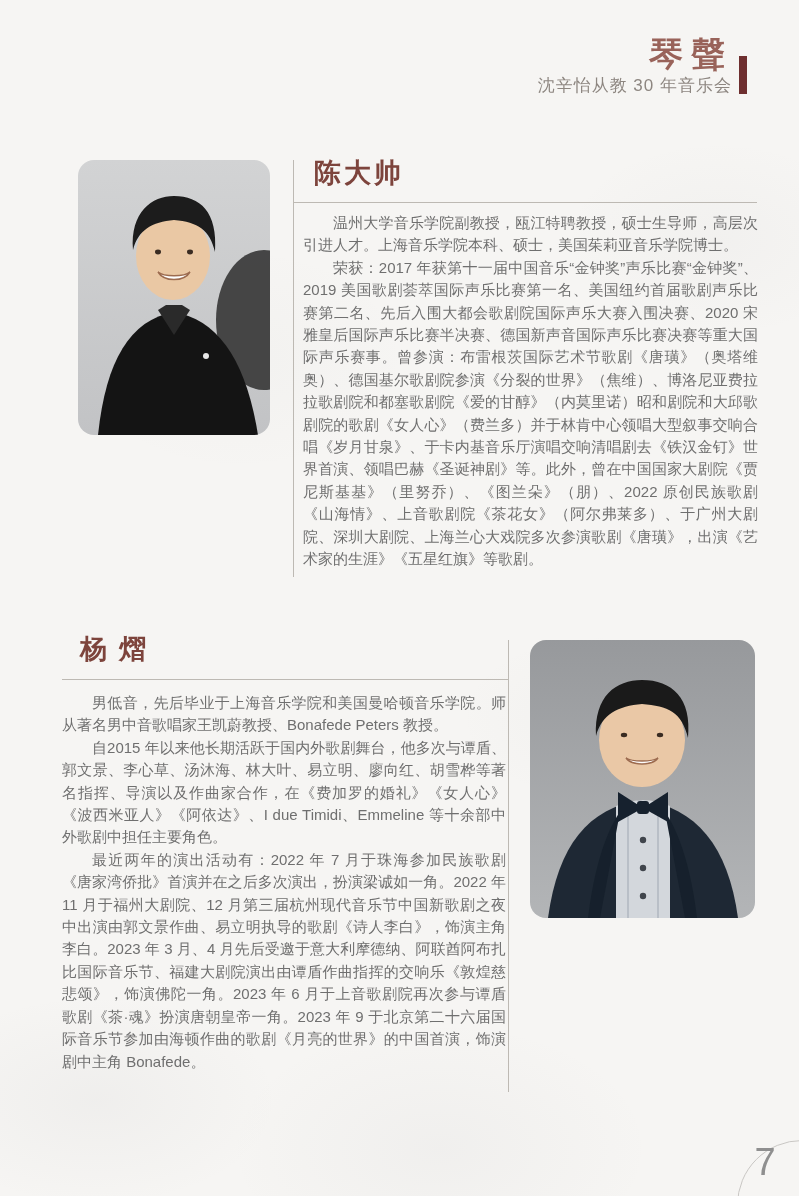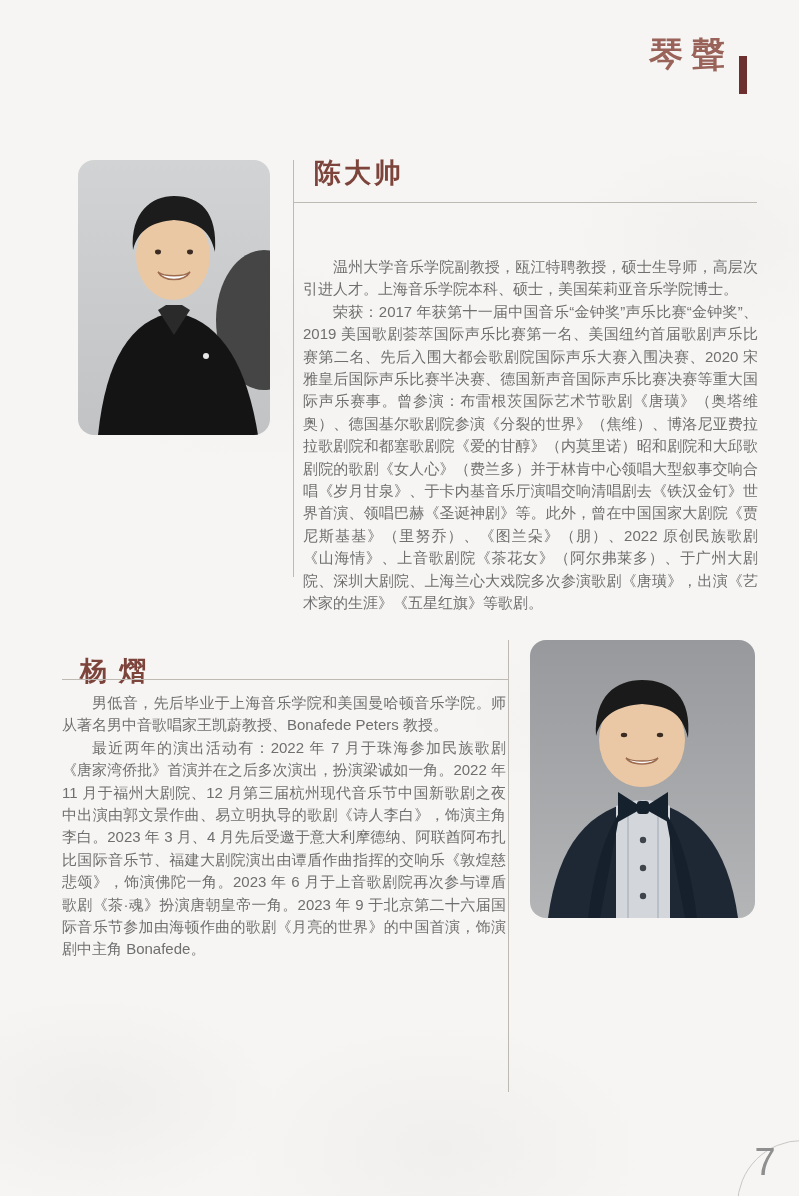--- a/index.html
+++ b/index.html
@@ -68,20 +68,21 @@
     font-size:38px; font-weight:300; color:#8f8f8f;
     text-align:center; line-height:1;
   }
 </style>
 </head>
 <body>
 
 <div class="page">
 
   <div class="brand">琴聲</div>
+  <div class="subtitle">沈辛怡从教 30 年音乐会</div>
   <div class="header-bar" style="background: rgb(110, 47, 47);"></div>
 
   <div class="photo" style="left:78px; top:160px; width:192px; height:275px;">
     <svg width="192" height="275" viewBox="0 0 192 275">
       <defs>
         <linearGradient id="bg1" x1="0" y1="0" x2="0" y2="1">
           <stop offset="0" stop-color="#d2d3d4"></stop>
             <stop offset="1" stop-color="#c2c3c5"></stop>
         </linearGradient>
       </defs>
@@ -93,30 +94,31 @@
       <ellipse cx="95" cy="96" rx="37" ry="44" fill="#eac8a4"></ellipse>
       <path d="M 55 90 C 52 52 74 36 96 36 C 122 36 140 52 137 92 C 132 70 120 62 96 60 C 74 62 60 70 55 90 Z" fill="#1c1c1c"></path>
       <path d="M 80 112 C 86 122 106 122 112 112 C 106 117 86 117 80 112 Z" fill="#ffffff" stroke="#9c6b4f" stroke-width="1.5"></path>
       <ellipse cx="80" cy="92" rx="3" ry="2.4" fill="#3a2c22"></ellipse>
       <ellipse cx="112" cy="92" rx="3" ry="2.4" fill="#3a2c22"></ellipse>
     </svg>
   </div>
   <div class="vline" style="left:293px; top:160px; height:417px;"></div>
   <div class="profile-name name-1" style="left: 314px; top: 160px; color: rgb(125, 68, 60);">陈大帅</div>
   <div class="hline" style="left:293px; top:202px; width:464px;"></div>
-  <div class="bio" style="left:303px; top:212px; width:455px;margin-top:44px;">
+  <div class="bio" style="left:303px; top:212px; width:455px;">
     <p>温州大学音乐学院副教授，瓯江特聘教授，硕士生导师，高层次引进人才。上海音乐学院本科、硕士，美国茱莉亚音乐学院博士。</p>
     <p>荣获：2017 年获第十一届中国音乐“金钟奖”声乐比赛“金钟奖”、2019 美国歌剧荟萃国际声乐比赛第一名、美国纽约首届歌剧声乐比赛第二名、先后入围大都会歌剧院国际声乐大赛入围决赛、2020 宋雅皇后国际声乐比赛半决赛、德国新声音国际声乐比赛决赛等重大国际声乐赛事。曾参演：布雷根茨国际艺术节歌剧《唐璜》（奥塔维奥）、德国基尔歌剧院参演《分裂的世界》（焦维）、博洛尼亚费拉拉歌剧院和都塞歌剧院《爱的甘醇》（内莫里诺）昭和剧院和大邱歌剧院的歌剧《女人心》（费兰多）并于林肯中心领唱大型叙事交响合唱《岁月甘泉》、于卡内基音乐厅演唱交响清唱剧去《铁汉金钉》世界首演、领唱巴赫《圣诞神剧》等。此外，曾在中国国家大剧院《贾尼斯基基》（里努乔）、《图兰朵》（朋）、2022 原创民族歌剧《山海情》、上音歌剧院《茶花女》（阿尔弗莱多）、于广州大剧院、深圳大剧院、上海兰心大戏院多次参演歌剧《唐璜》，出演《艺术家的生涯》《五星红旗》等歌剧。</p>
   </div>
 
-  <div class="profile-name name-2" style="left: 80px; top: 658px; color: rgb(125, 68, 60);">杨熠</div>
+  <div class="profile-name name-2" style="left: 80px; top: 636px; color: rgb(125, 68, 60);">杨熠</div>
   <div class="hline" style="left:62px; top:679px; width:446px;"></div>
   <div class="vline" style="left:508px; top:640px; height:452px;"></div>
   <div class="bio" style="left:62px; top:692px; width:444px;">
     <p>男低音，先后毕业于上海音乐学院和美国曼哈顿音乐学院。师从著名男中音歌唱家王凯蔚教授、Bonafede Peters 教授。</p>
+    <p>自2015 年以来他长期活跃于国内外歌剧舞台，他多次与谭盾、郭文景、李心草、汤沐海、林大叶、易立明、廖向红、胡雪桦等著名指挥、导演以及作曲家合作，在《费加罗的婚礼》《女人心》《波西米亚人》《阿依达》、I due Timidi、Emmeline 等十余部中外歌剧中担任主要角色。</p>
     <p>最近两年的演出活动有：2022 年 7 月于珠海参加民族歌剧《唐家湾侨批》首演并在之后多次演出，扮演梁诚如一角。2022 年 11 月于福州大剧院、12 月第三届杭州现代音乐节中国新歌剧之夜中出演由郭文景作曲、易立明执导的歌剧《诗人李白》，饰演主角李白。2023 年 3 月、4 月先后受邀于意大利摩德纳、阿联酋阿布扎比国际音乐节、福建大剧院演出由谭盾作曲指挥的交响乐《敦煌慈悲颂》，饰演佛陀一角。2023 年 6 月于上音歌剧院再次参与谭盾歌剧《茶·魂》扮演唐朝皇帝一角。2023 年 9 于北京第二十六届国际音乐节参加由海顿作曲的歌剧《月亮的世界》的中国首演，饰演剧中主角 Bonafede。</p>
   </div>
   <div class="photo" style="left:530px; top:640px; width:225px; height:278px;">
     <svg width="225" height="278" viewBox="0 0 225 278">
       <defs>
         <linearGradient id="bg2" x1="0" y1="0" x2="0" y2="1">
           <stop offset="0" stop-color="#97999c"></stop>
             <stop offset="1" stop-color="#b3b5b7"></stop>
         </linearGradient>
       </defs>

